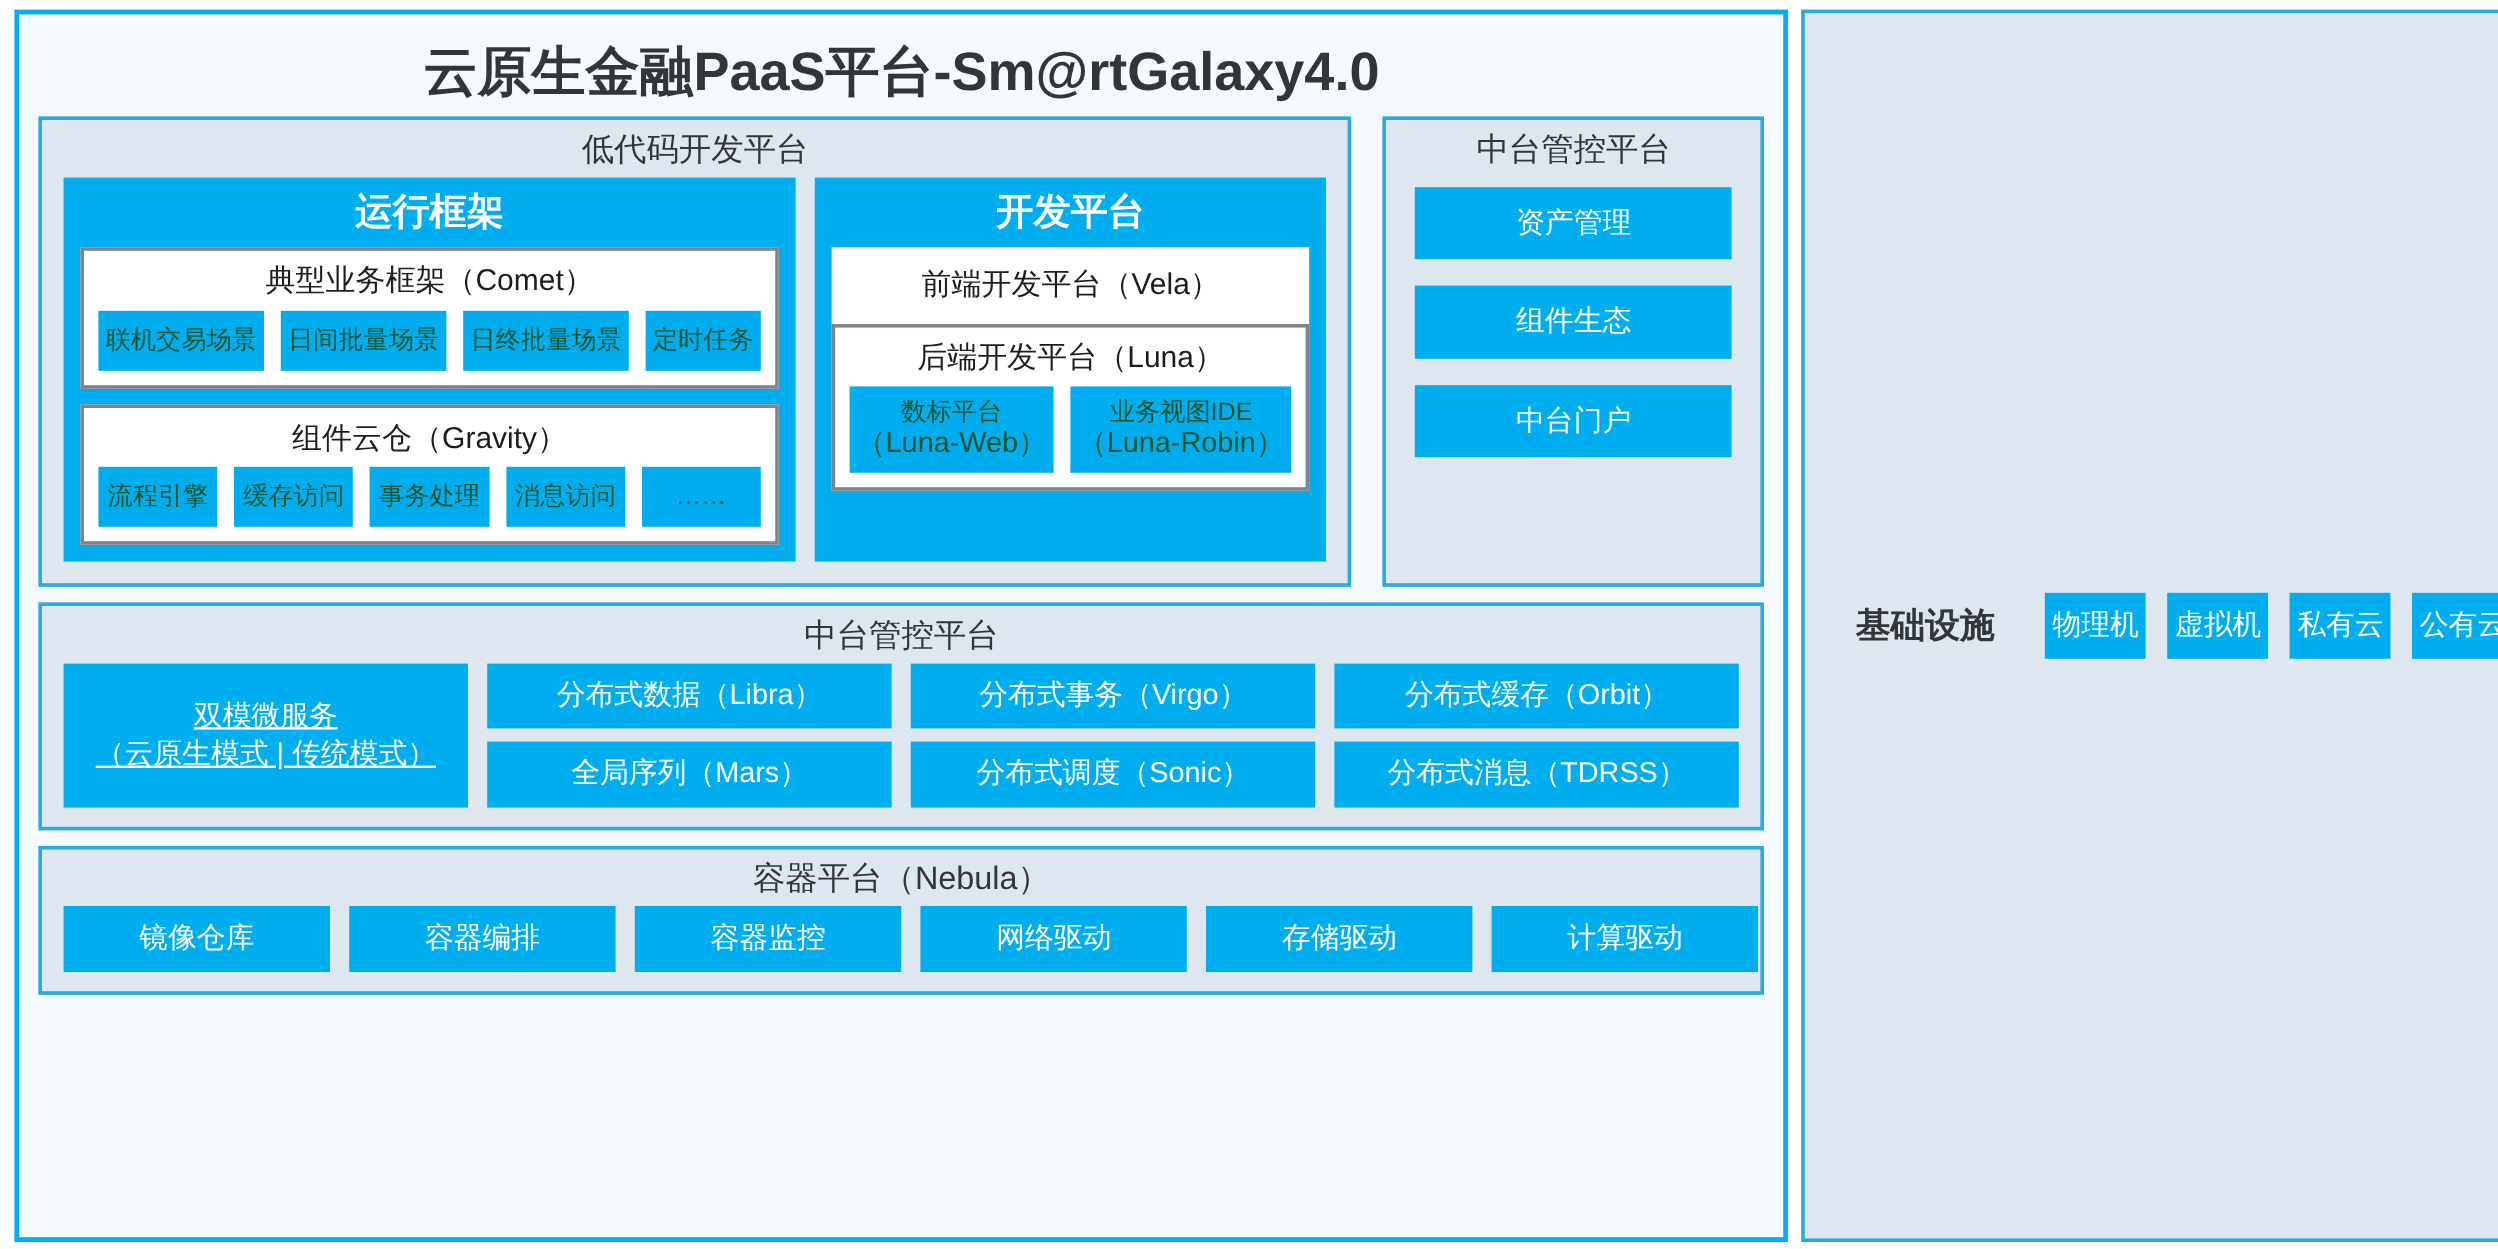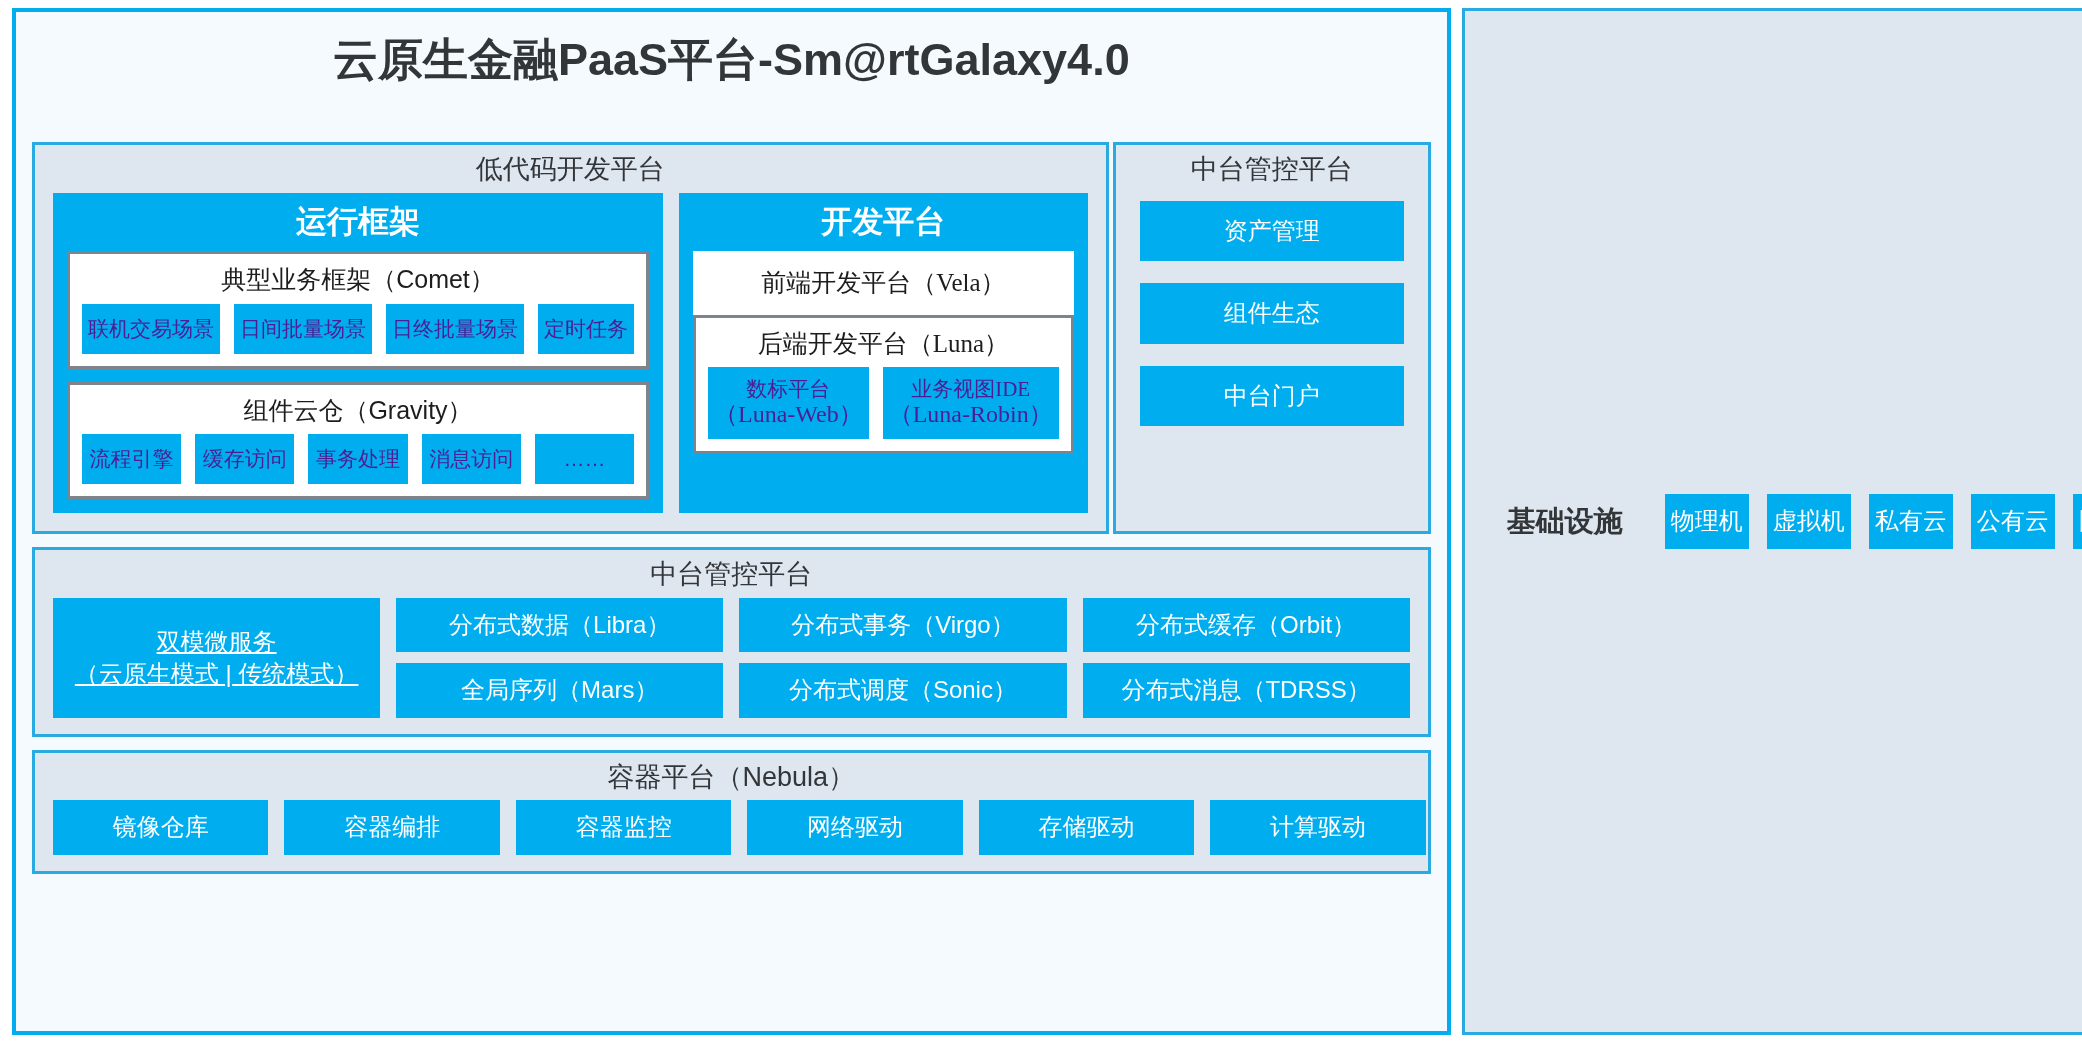--- a/index.html
+++ b/index.html
@@ -43,34 +43,34 @@
   .panel-title {
     text-align: center;
     font-size: 27px;
     color: #333638;
     padding: 10px 0 8px 0;
     font-weight: normal;
     line-height: 1.1;
   }
 
   
-  .upper-row { display: flex; gap: 4px; margin-top: 45px; }
+  .upper-row { display: flex; gap: 26px; }
   .lowcode { flex: 1 1 auto; }
   .lowcode-body {
     display: flex; gap: 16px;
     padding: 0 18px 18px 18px;
     flex: 1 1 auto;
   }
   .blue-card {
     background: #00AEEF;
     display: flex; flex-direction: column;
     padding: 0 14px 14px 14px;
   }
   .blue-card.runtime { flex: 1.48 1 0; }
-  .blue-card.devplat { flex: 1 1 0; font-family: Liberation Serif, serif; }
+  .blue-card.devplat { flex: 1 1 0; }
   .blue-card-title {
     text-align: center;
     color: #ffffff;
     font-size: 31px;
     font-weight: bold;
     padding: 12px 0 12px 0;
     line-height: 1.1;
   }
   .white-box {
     background: #ffffff;
@@ -90,21 +90,21 @@
     background: #ffffff;
     padding: 18px 12px;
     text-align: center;
     font-size: 25px;
     color: #1d1d1f;
     line-height: 1.1;
   }
   .chip-row { display: flex; gap: 14px; }
   .chip {
     background: #00AEEF;
-    color: #4c1d95;
+    color: #14532d;
     font-size: 21px;
     text-align: center;
     padding: 13px 6px;
     flex: 1 1 0;
     line-height: 1.15;
     white-space: nowrap;
   }
   .chip.tall { padding: 10px 6px; }
   .chip .sub { display: block; font-size: 24px; }
 

